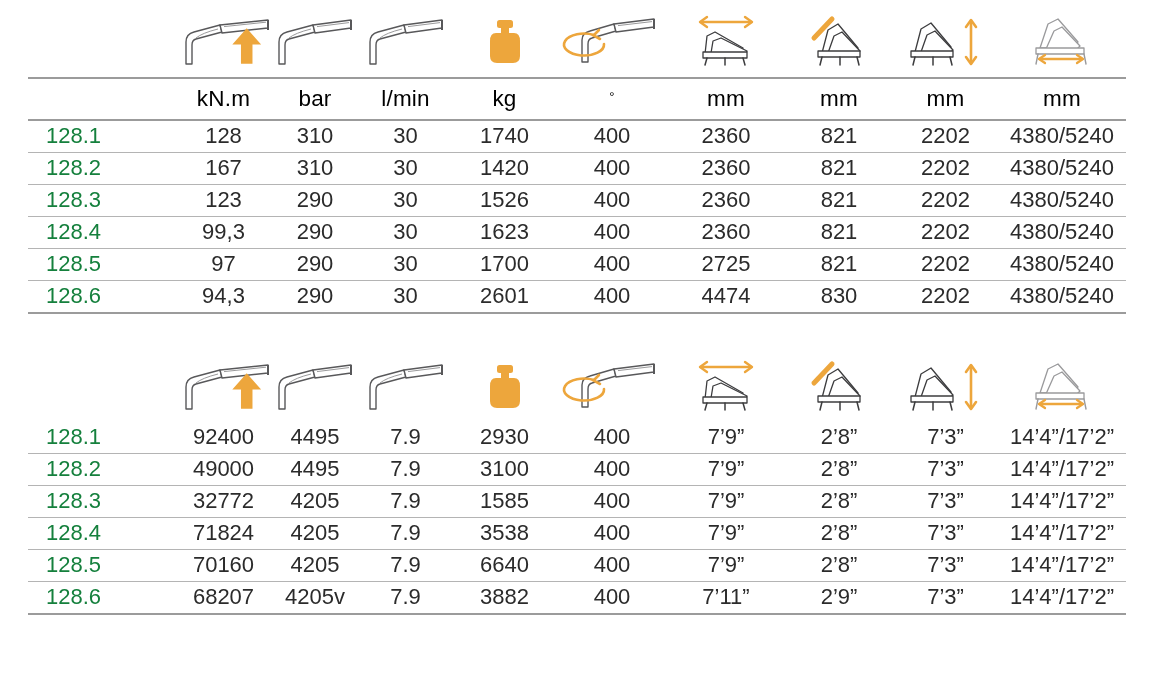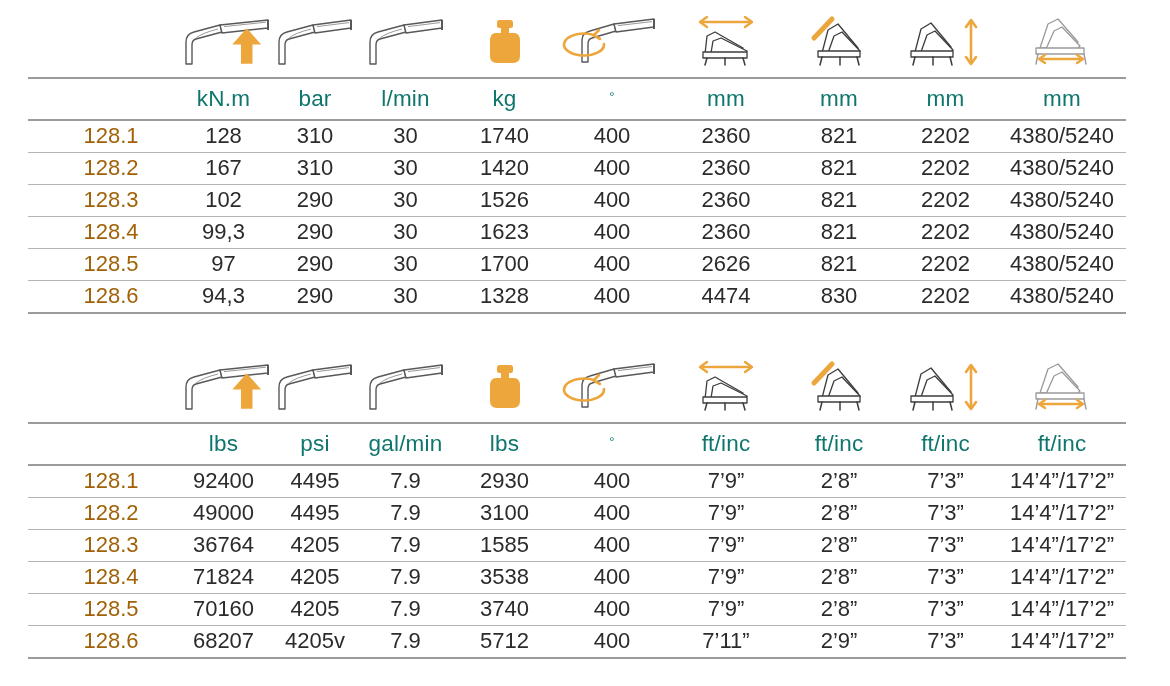--- a/index.html
+++ b/index.html
@@ -56,21 +56,21 @@
   .icon-wrap {
     display: inline-block;
     line-height: 0;
   }
 
   
   tr.unit-row td {
     height: 40px;
     text-align: center;
     vertical-align: middle;
-    color: #0f766e;
+    color: #000000;
     font-size: 22.5px;
     letter-spacing: 0.2px;
     border-top: 2.2px solid #9b9b9b;
     border-bottom: 2.2px solid #9b9b9b;
     padding: 0;
   }
   tr.unit-row td.model-head {
     border-top: 2.2px solid #9b9b9b;
     border-bottom: 2.2px solid #9b9b9b;
   }
@@ -88,22 +88,22 @@
     font-size: 22px;
     color: #2b2b2b;
     border-bottom: 1.6px solid #b4b4b4;
     padding: 0 0 1px 0;
     white-space: nowrap;
   }
   tr.data-row:last-child td {
     border-bottom: 2.2px solid #9b9b9b;
   }
   tr.data-row td.model-cell {
-    color: #a16207;
-    text-align: center;
+    color: #15803d;
+    text-align: left;
   }
   tr.data-row td.model-cell span {
     display: inline-block;
     padding-left: 18px;
   }
 </style>
 </head>
 <body>
 
 <div class="sheet">
@@ -312,21 +312,21 @@
           <td>30</td>
           <td>1420</td>
           <td>400</td>
           <td>2360</td>
           <td>821</td>
           <td>2202</td>
           <td>4380/5240</td>
         </tr>
         <tr class="data-row">
           <td class="model-cell"><span>128.3</span></td>
-          <td>102</td>
+          <td>123</td>
           <td>290</td>
           <td>30</td>
           <td>1526</td>
           <td>400</td>
           <td>2360</td>
           <td>821</td>
           <td>2202</td>
           <td>4380/5240</td>
         </tr>
         <tr class="data-row">
@@ -341,31 +341,31 @@
           <td>2202</td>
           <td>4380/5240</td>
         </tr>
         <tr class="data-row">
           <td class="model-cell"><span>128.5</span></td>
           <td>97</td>
           <td>290</td>
           <td>30</td>
           <td>1700</td>
           <td>400</td>
-          <td>2626</td>
+          <td>2725</td>
           <td>821</td>
           <td>2202</td>
           <td>4380/5240</td>
         </tr>
         <tr class="data-row">
           <td class="model-cell"><span>128.6</span></td>
           <td>94,3</td>
           <td>290</td>
           <td>30</td>
-          <td>1328</td>
+          <td>2601</td>
           <td>400</td>
           <td>4474</td>
           <td>830</td>
           <td>2202</td>
           <td>4380/5240</td>
         </tr>
       </tbody>
     </table>
   </div>
 
@@ -534,32 +534,20 @@
                 <g fill="none" stroke="#eda63c" stroke-width="2.3" stroke-linecap="round" stroke-linejoin="round">
                   <path d="M26 51 L68 51"></path>
                   <path d="M31 47 L25 51 L31 55"></path>
                   <path d="M63 47 L69 51 L63 55"></path>
                 </g>
               </svg>
             </span>
           </td>
         </tr>
 
-        <tr class="unit-row">
-          <td class="model-head"></td>
-          <td>lbs</td>
-          <td>psi</td>
-          <td>gal/min</td>
-          <td>lbs</td>
-          <td><span class="deg">°</span></td>
-          <td>ft/inc</td>
-          <td>ft/inc</td>
-          <td>ft/inc</td>
-          <td>ft/inc</td>
-        </tr>
 
         <tr class="data-row">
           <td class="model-cell"><span>128.1</span></td>
           <td>92400</td>
           <td>4495</td>
           <td>7.9</td>
           <td>2930</td>
           <td>400</td>
           <td>7’9”</td>
           <td>2’8”</td>
@@ -573,21 +561,21 @@
           <td>7.9</td>
           <td>3100</td>
           <td>400</td>
           <td>7’9”</td>
           <td>2’8”</td>
           <td>7’3”</td>
           <td>14’4”/17’2”</td>
         </tr>
         <tr class="data-row">
           <td class="model-cell"><span>128.3</span></td>
-          <td>36764</td>
+          <td>32772</td>
           <td>4205</td>
           <td>7.9</td>
           <td>1585</td>
           <td>400</td>
           <td>7’9”</td>
           <td>2’8”</td>
           <td>7’3”</td>
           <td>14’4”/17’2”</td>
         </tr>
         <tr class="data-row">
@@ -600,33 +588,33 @@
           <td>7’9”</td>
           <td>2’8”</td>
           <td>7’3”</td>
           <td>14’4”/17’2”</td>
         </tr>
         <tr class="data-row">
           <td class="model-cell"><span>128.5</span></td>
           <td>70160</td>
           <td>4205</td>
           <td>7.9</td>
-          <td>3740</td>
+          <td>6640</td>
           <td>400</td>
           <td>7’9”</td>
           <td>2’8”</td>
           <td>7’3”</td>
           <td>14’4”/17’2”</td>
         </tr>
         <tr class="data-row">
           <td class="model-cell"><span>128.6</span></td>
           <td>68207</td>
           <td>4205v</td>
           <td>7.9</td>
-          <td>5712</td>
+          <td>3882</td>
           <td>400</td>
           <td>7’11”</td>
           <td>2’9”</td>
           <td>7’3”</td>
           <td>14’4”/17’2”</td>
         </tr>
       </tbody>
     </table>
   </div>
 

